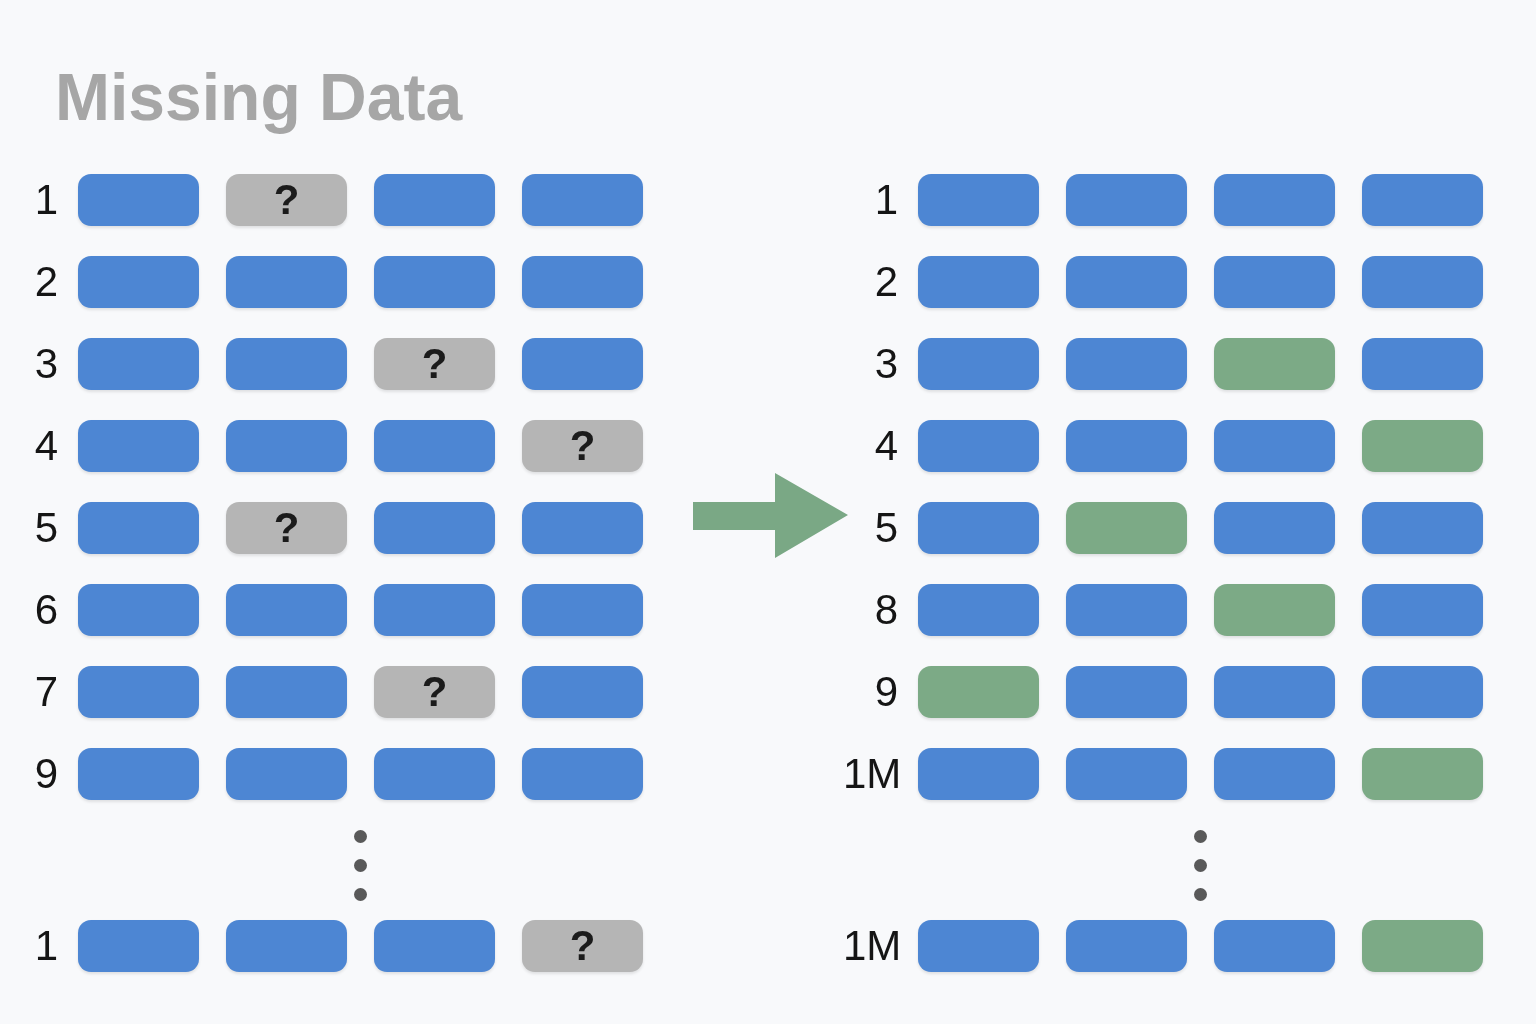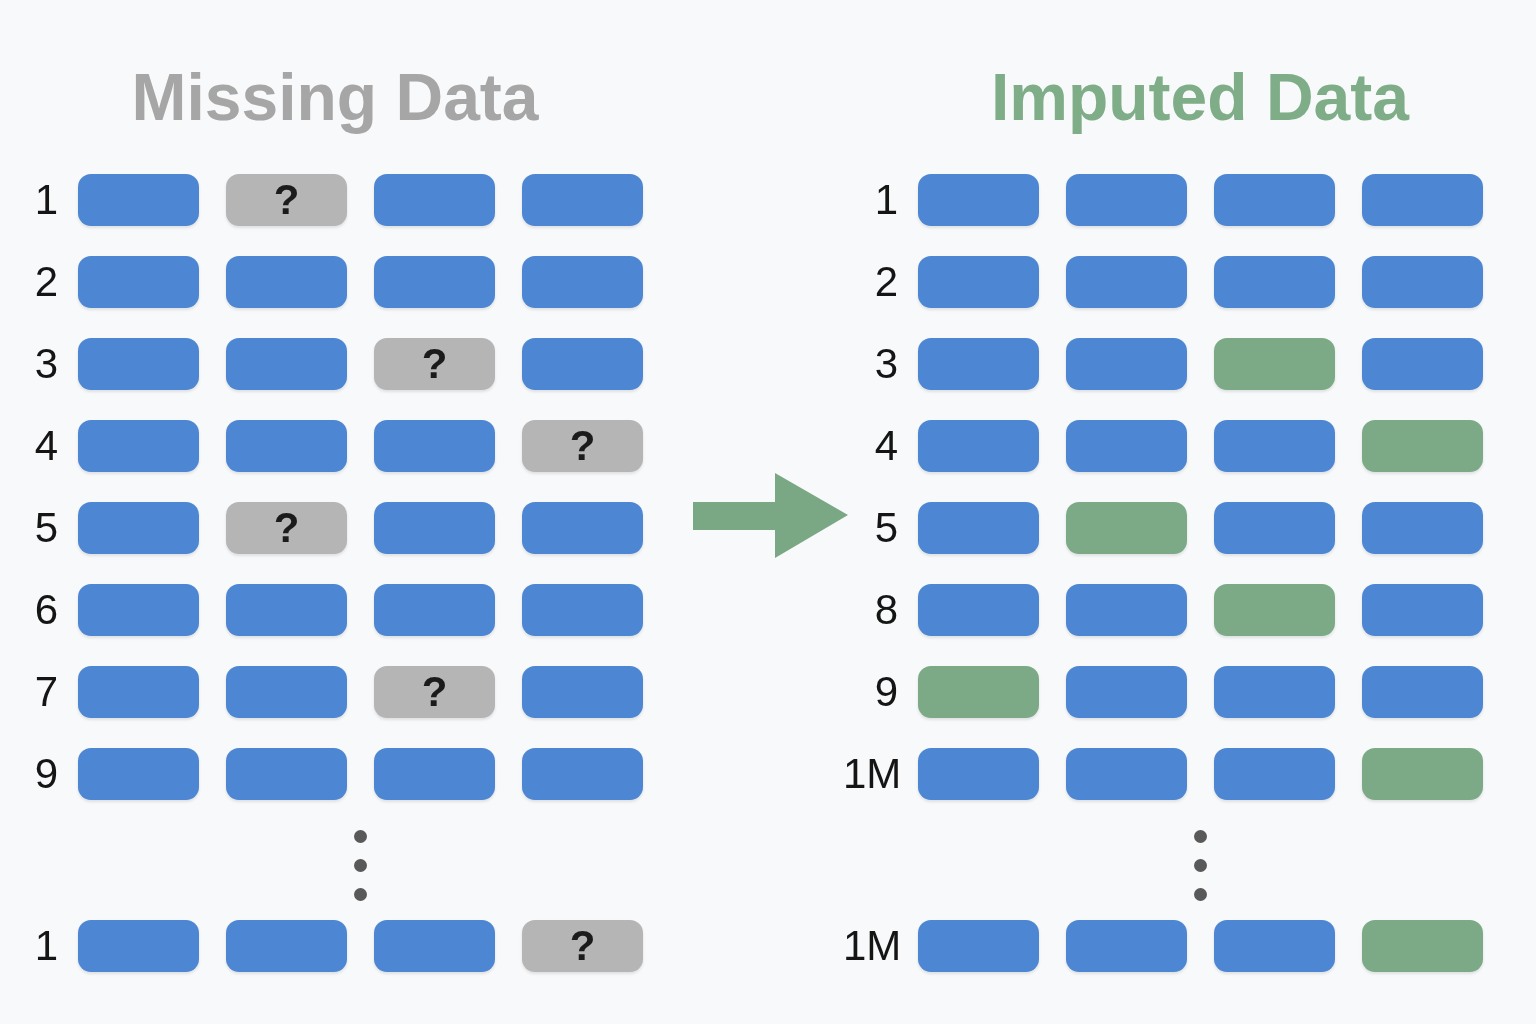--- a/index.html
+++ b/index.html
@@ -13,21 +13,20 @@
   }
   .stage {
     position: relative;
     width: 1536px;
     height: 1024px;
   }
   .panel-title {
     position: absolute;
     top: 58px;
     width: 560px;
-    text-align: center;
     font-size: 66px;
     font-weight: 700;
     letter-spacing: 0px;
     line-height: 1.2;
   }
   .title-missing { left: 55px;  color: var(--title-missing, #a6a6a6); }
   .title-imputed { left: 920px; color: var(--title-imputed, #7fad88); }
 
   .panel {
     position: absolute;
@@ -98,21 +97,20 @@
     height: 85px;
   }
 </style>
 </head>
 <body>
 
 <div class="stage">
 
   <div class="panel-title title-missing">Missing Data</div>
 
-  <div class="panel-title title-imputed">Imputed Data</div>
 
   <div class="panel panel-missing">
       <div class="row">
         <div class="row-label">1</div>
         <div class="cells">
           <div class="cell observed"></div>
           <div class="cell missing">?</div>
           <div class="cell observed"></div>
           <div class="cell observed"></div>
         </div>

